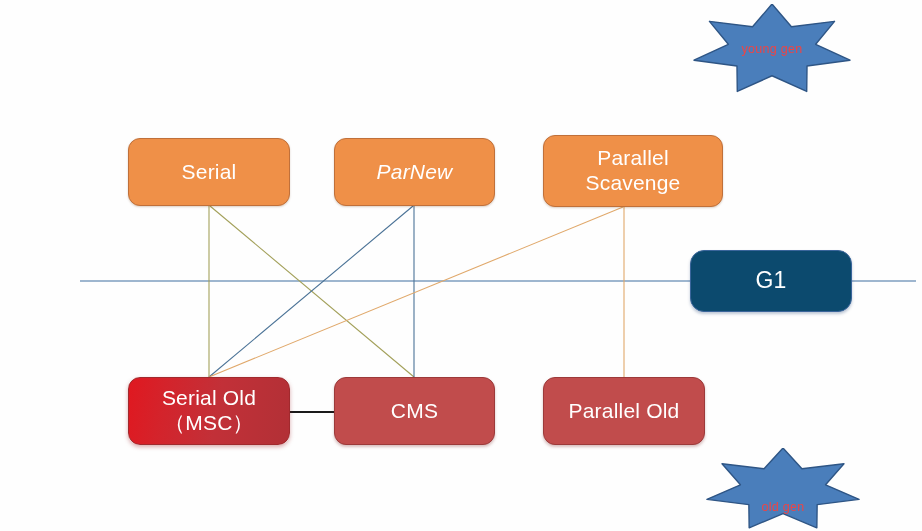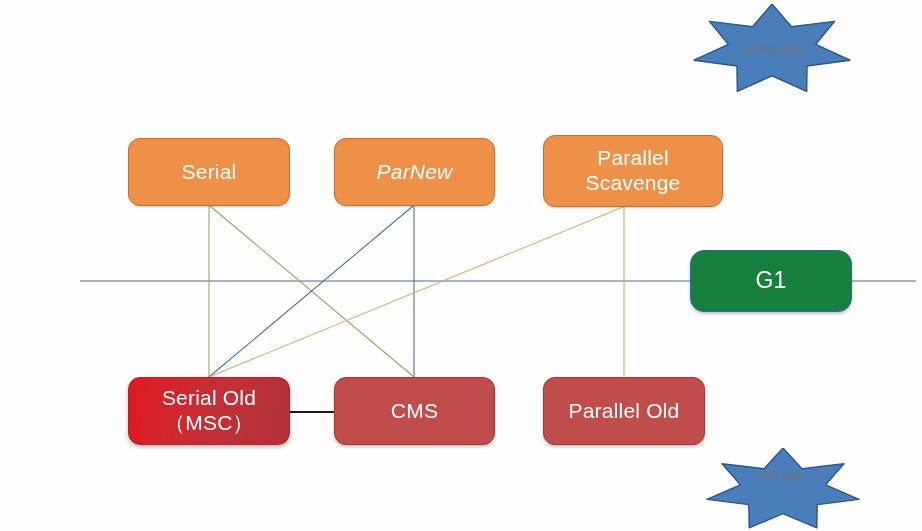--- a/index.html
+++ b/index.html
@@ -47,29 +47,29 @@
     font-size: 21px;
     box-shadow: 0 2px 3px rgba(120,30,30,0.28);
   }
   .node-old-bright {
     background: linear-gradient(100deg, #e01820 0%, #d4232b 22%, #c23038 55%, #b23036 100%);
     border: 1.5px solid #a02a2e;
     font-size: 21px;
     box-shadow: 0 2px 4px rgba(150,20,25,0.35);
   }
   .node-g1 {
-    background: #15803d;
+    background: #0c4a6e;
     border: 1.5px solid #3a659b;
     font-size: 23px;
     border-radius: 14px;
     box-shadow: 0 2px 3px rgba(35,70,120,0.3);
   }
   .star-label {
     position: absolute;
-    color: #737373;
+    color: #ef4444;
     font-size: 12.5px;
     text-align: center;
     width: 100%;
     left: 0;
     letter-spacing: 0.3px;
   }
   .star-wrap {
     position: absolute;
   }
 </style>
@@ -118,16 +118,16 @@
   <div class="star-wrap" style="left: 692px; top: 4px; width: 160px; height: 92px;">
     <svg width="160" height="92" viewBox="0 0 160 92" style="display: block;">
         <polygon points="80.00,0.00 99.44,22.79 142.55,17.32 123.68,40.27 157.99,56.24 115.03,62.06 114.71,87.44 80.00,71.76 45.29,87.44 44.97,62.06 2.01,56.24 36.32,40.27 17.45,17.32 60.56,22.79" fill="#4a7ebb" stroke="#2e5585" stroke-width="1.4" stroke-linejoin="round"></polygon>
       </svg>
     <div class="star-label" style="top: 38px;">young gen</div>
   </div>
   <div class="star-wrap" style="left: 705px; top: 448px; width: 156px; height: 84px;">
     <svg width="156" height="84" viewBox="0 0 156 84" style="display: block;">
         <polygon points="78.00,0.00 96.95,20.81 138.98,15.81 120.58,36.77 154.04,51.35 112.15,56.66 111.84,79.84 78.00,65.52 44.16,79.84 43.85,56.66 1.96,51.35 35.42,36.77 17.02,15.81 59.05,20.81" fill="#4a7ebb" stroke="#2e5585" stroke-width="1.4" stroke-linejoin="round"></polygon>
       </svg>
-    <div class="star-label" style="top: 20px;">old gen</div>
+    <div class="star-label" style="top: 52px;">old gen</div>
   </div>
 
 </div>
 
 </body></html>

